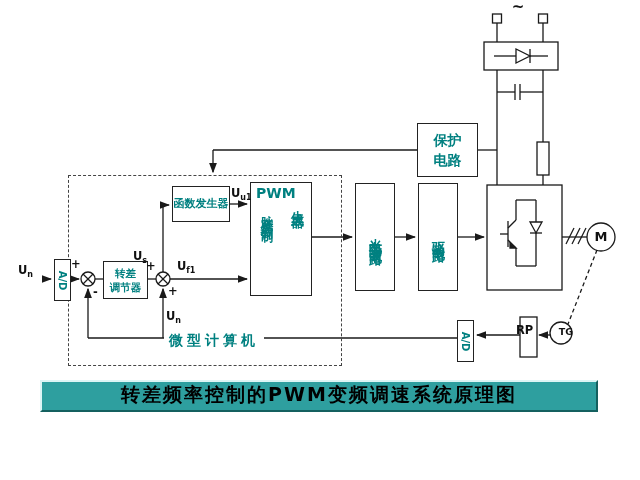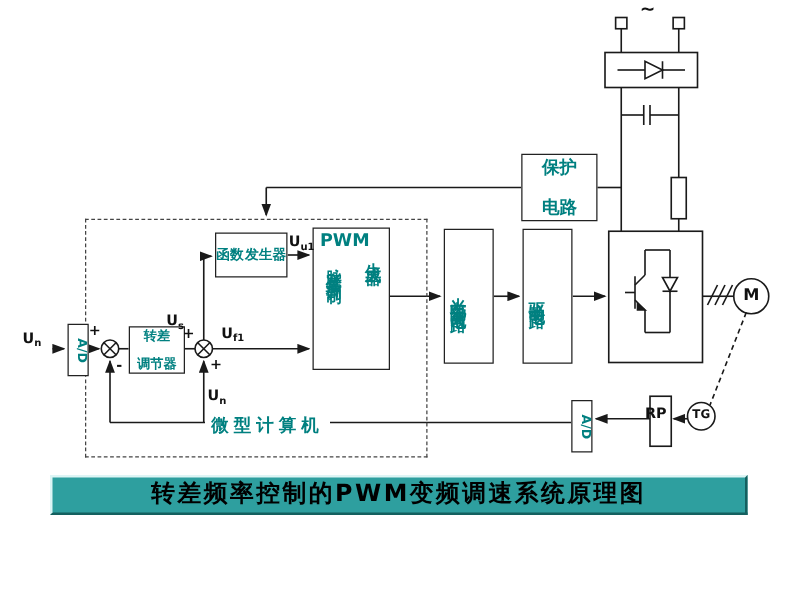--- a/index.html
+++ b/index.html
@@ -1,21 +1,21 @@
 <!DOCTYPE html>
 <html style="--box-text: #008080; --title-bg: #2e9f9f; --title-text: #000000;"><head>
 <meta charset="utf-8">
 <style>
   html,body{margin:0;padding:0;background:#ffffff;}
   .stage{position:relative;width:640px;height:480px;background:#ffffff;overflow:hidden;
          font-family:"DejaVu Sans",sans-serif;}
   svg.wires{position:absolute;left:0;top:0;}
   .box{position:absolute;box-sizing:border-box;border:1.4px solid #222;background:#fff;
        color:var(--box-text,#008080);font-weight:700;display:flex;align-items:center;
-       justify-content:space-between;text-align:center;z-index:3;}
+       justify-content:center;text-align:center;z-index:3;}
   .box.block{display:block;}
   .vtext{writing-mode:vertical-rl;text-orientation:upright;letter-spacing:3px;}
   .rot90{transform:rotate(90deg);white-space:nowrap;}
   .dashed-box{position:absolute;left:68px;top:175px;width:272px;height:189px;
        border:1px dashed #444;z-index:1;}
   .mcu-label{position:absolute;display:flex;align-items:center;justify-content:center;
        background:#fff;color:var(--box-text,#008080);font-weight:700;font-size:14px;
        letter-spacing:4px;z-index:3;white-space:nowrap;}
   .lbl{position:absolute;font-weight:700;font-size:11.5px;color:#111;white-space:nowrap;z-index:4;}
   .lbl sub{font-size:8px;margin-top:12px;}
@@ -195,20 +195,20 @@
     <span>U</span><sub>n</sub>
   </div>
 
   <div class="lbl" style="left:71px;top:257px;">+</div>
   <div class="lbl" style="left:93px;top:285px;">-</div>
   <div class="lbl" style="left:146px;top:259px;">+</div>
   <div class="lbl" style="left:168px;top:284px;">+</div>
 
   <div class="lbl" style="left:508px;top:0px;width:20px;text-align:center;font-size:15px;line-height:14px;">~</div>
   <div class="lbl" style="left:587px;top:229px;width:28px;text-align:center;font-size:13px;">M</div>
-  <div class="lbl" style="left:549px;top:326px;width:24px;text-align:center;font-size:9.5px;">TG</div>
+  <div class="lbl" style="left:549px;top:326px;width:24px;text-align:right;font-size:9.5px;">TG</div>
   <div class="lbl" style="left:516px;top:323px;">RP</div>
 
   <div class="title-bar">
     <span>转差频率控制的PWM变频调速系统原理图</span>
   </div>
 
 </div>
 
 </body></html>

